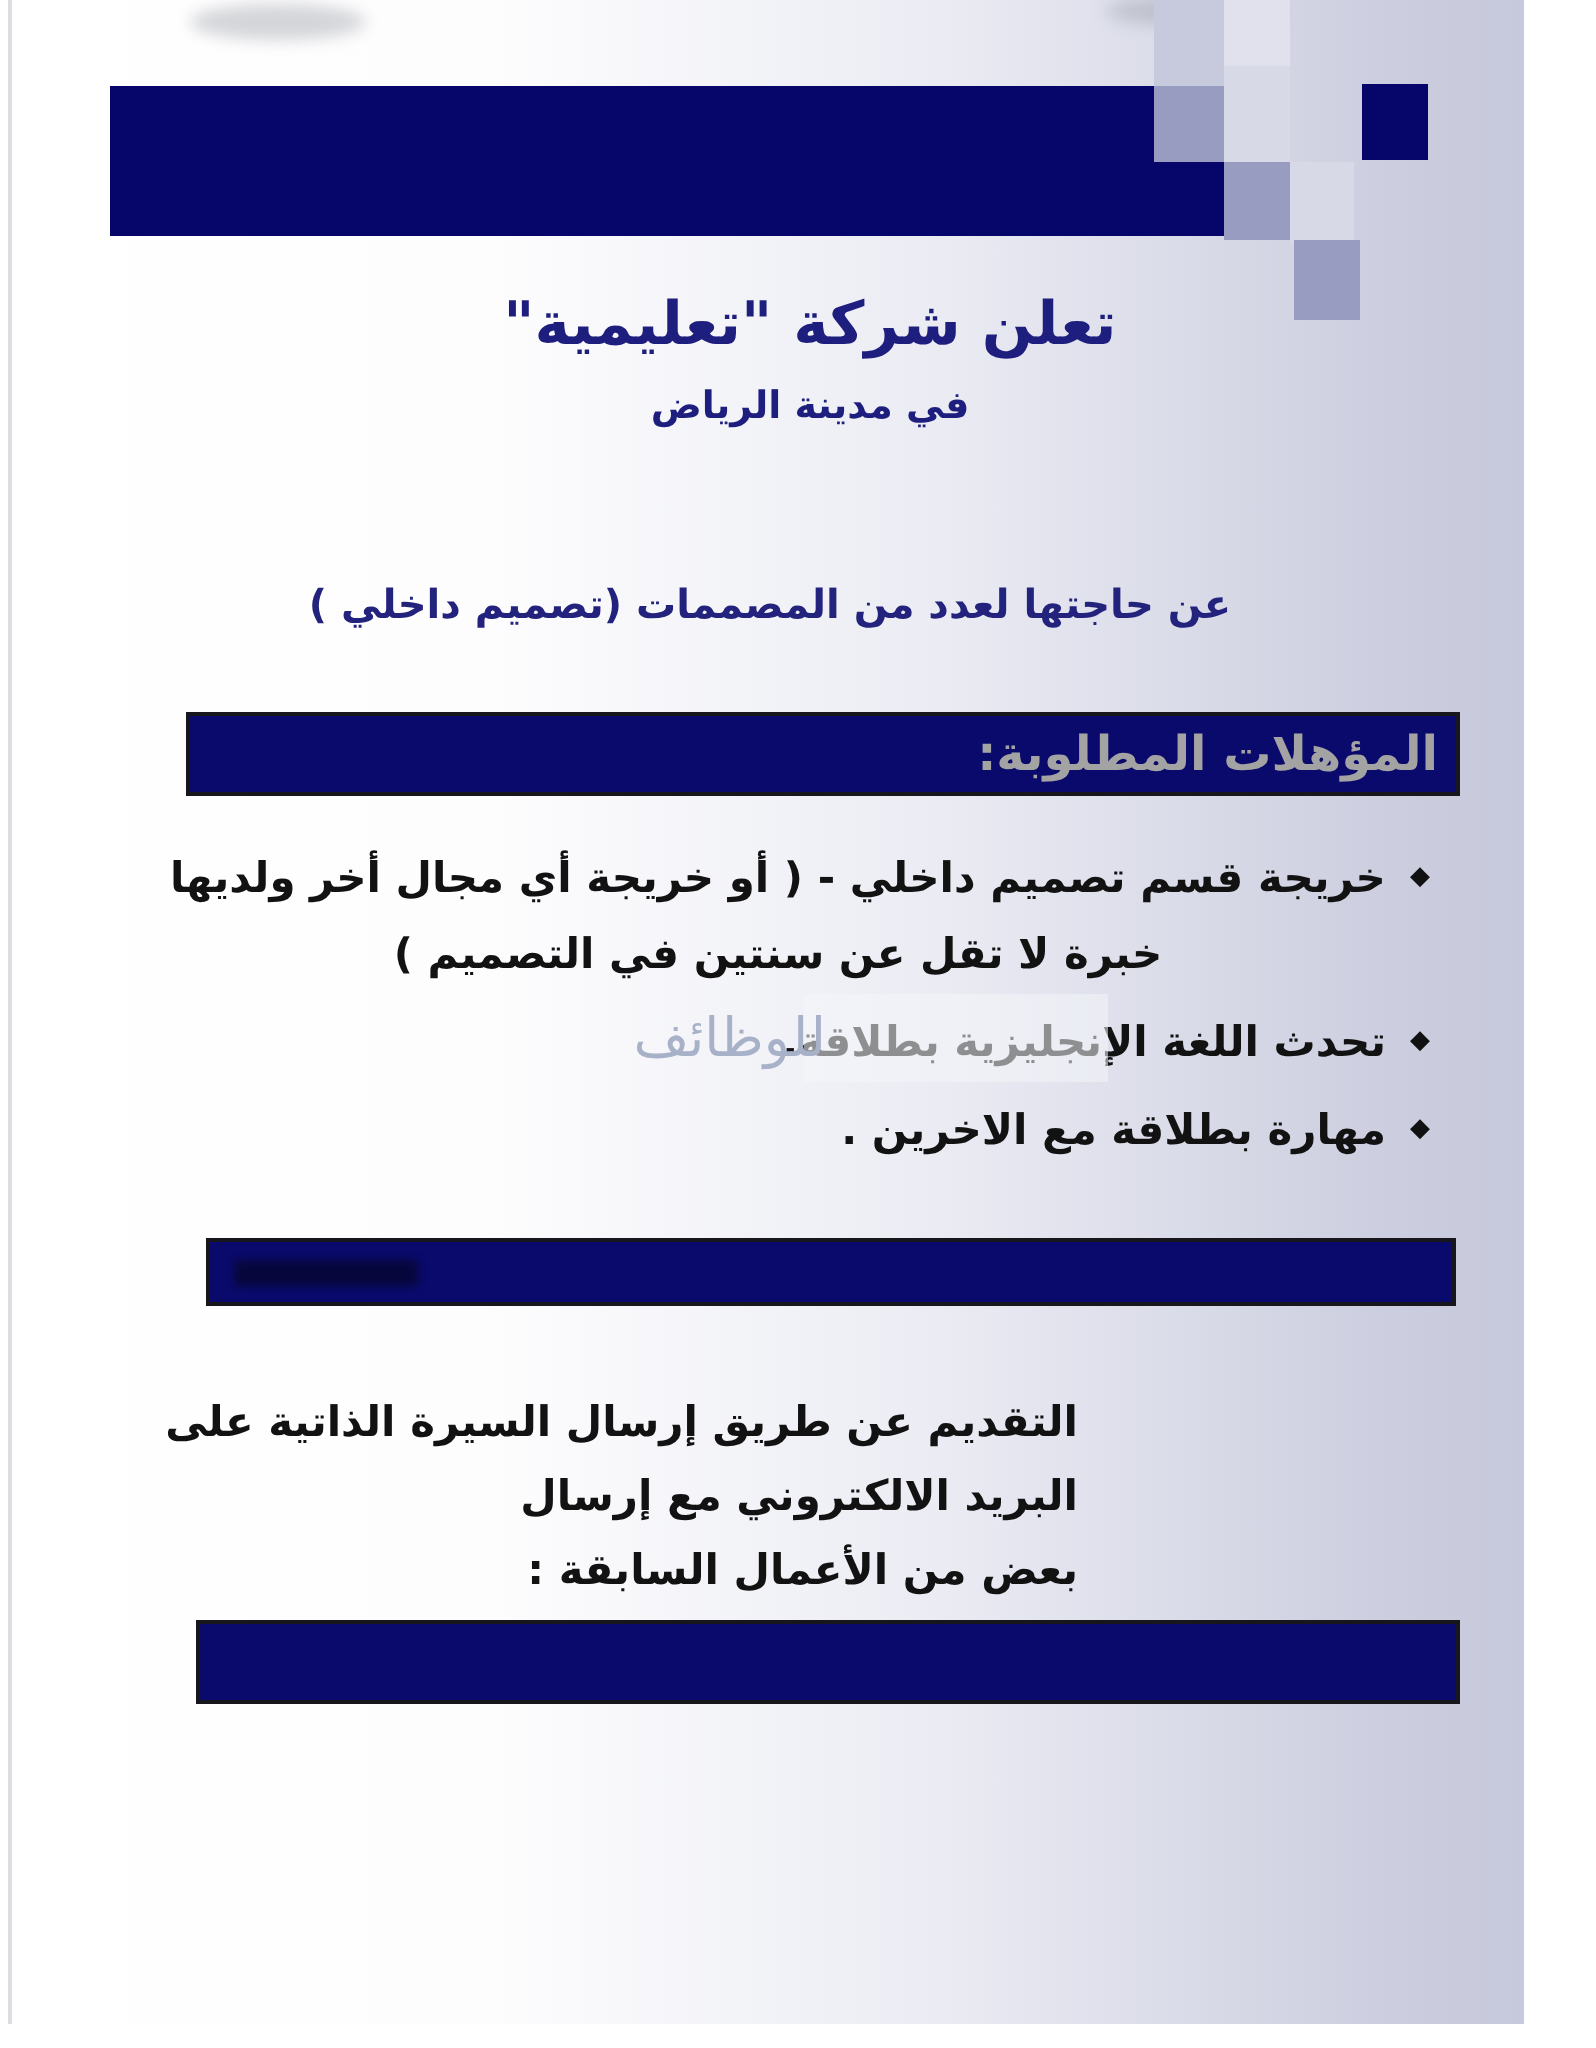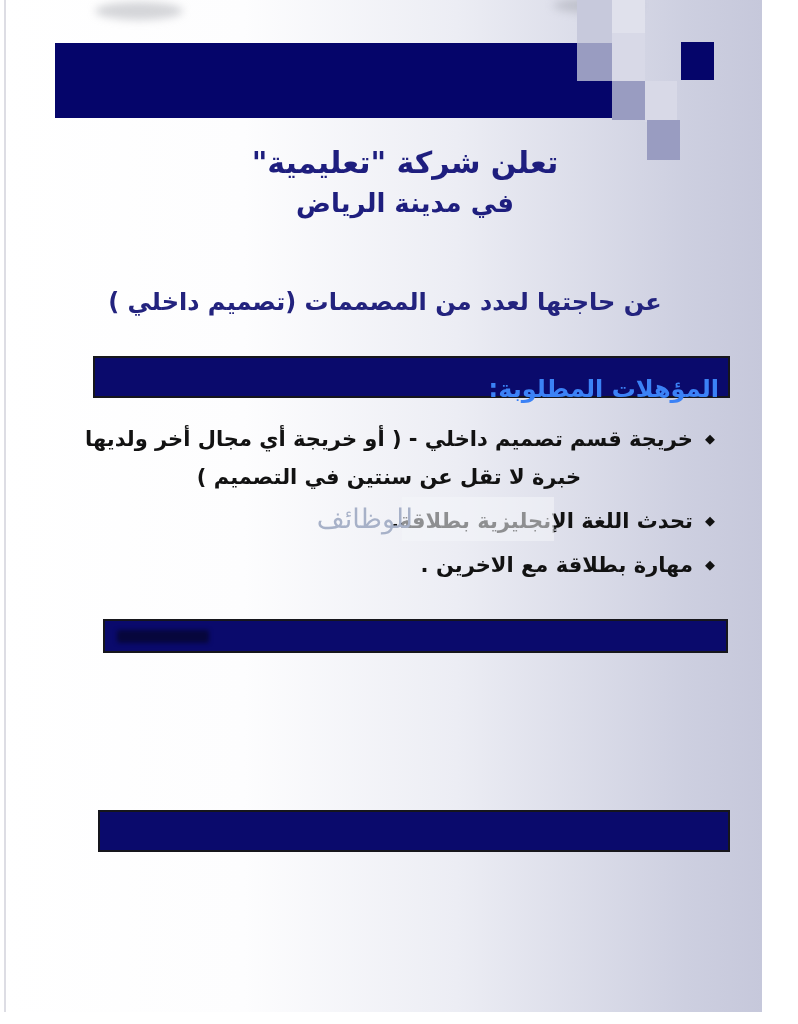--- a/index.html
+++ b/index.html
@@ -26,30 +26,30 @@
   .sq-light-1{left:612px;top:33px;width:33px;height:48px;background:#d8d9e7;}
   .sq-navy-1{left:681px;top:42px;width:33px;height:38px;background:#05056a;}
   .sq-purple-2{left:612px;top:81px;width:33px;height:39px;background:#999cc1;}
   .sq-light-2{left:645px;top:81px;width:32px;height:41px;background:#d8d9e7;}
   .sq-purple-3{left:647px;top:120px;width:33px;height:40px;background:#999cc1;}
 
   
   .title-block{position:absolute;left:130px;top:143px;width:550px;text-align:center;
                color:#1e1e7e;font-weight:bold;direction:rtl;}
   .title-line1{font-size:30px;line-height:40px;}
-  .title-line2{font-size:26px;line-height:32px;margin-top:4px;}
+  .title-line2{font-size:19px;line-height:32px;margin-top:4px;}
 
   
   .vacancy{position:absolute;left:70px;top:286px;width:630px;text-align:center;direction:rtl;
-           color:#23237e;font-weight:bold;font-size:24px;line-height:32px;}
+           color:#23237e;font-weight:bold;font-size:20px;line-height:32px;}
 
   
   .navy-bar{position:absolute;background:#0a0a6c;border:2px solid #16161c;box-sizing:border-box;}
   .bar-qual{left:93px;top:356px;width:637px;height:42px;direction:rtl;text-align:right;
-            color:#3b82f6;font-weight:bold;font-size:24px;line-height:38px;padding:12px 9px;}
+            color:#a3a3a3;font-weight:bold;font-size:24px;line-height:38px;padding:0 9px;}
   .bar-mid{left:103px;top:619px;width:625px;height:34px;}
   .bar-bottom{left:98px;top:810px;width:632px;height:42px;}
   .redacted{position:absolute;left:12px;top:9px;width:92px;height:13px;background:rgba(3,3,22,.55);
             filter:blur(2px);border-radius:2px;}
 
   
   .bullets{position:absolute;left:85px;top:420px;width:630px;list-style:none;margin:0;padding:0;}
   .bullets li{display:flex;direction:rtl;gap:12px;margin-bottom:6px;
               color:#121212;font-weight:bold;font-size:21px;line-height:38px;}
   .diamond{flex:0 0 auto;font-size:13px;line-height:38px;color:#111111;}
@@ -110,17 +110,22 @@
       </li>
     </ul>
 
     <div class="wm-box"></div>
     <div class="watermark">للوظائف</div>
 
     <div class="navy-bar bar-mid">
       <div class="redacted"></div>
     </div>
 
+    <div class="apply">
+      <div>التقديم عن طريق إرسال السيرة الذاتية على البريد الالكتروني مع إرسال</div>
+      <div>بعض من الأعمال السابقة :</div>
+      <div class="email">Job.rh2020@gmail.com</div>
+    </div>
 
     <div class="navy-bar bar-bottom"></div>
 
   </div>
 </div>
 
 </body></html>

